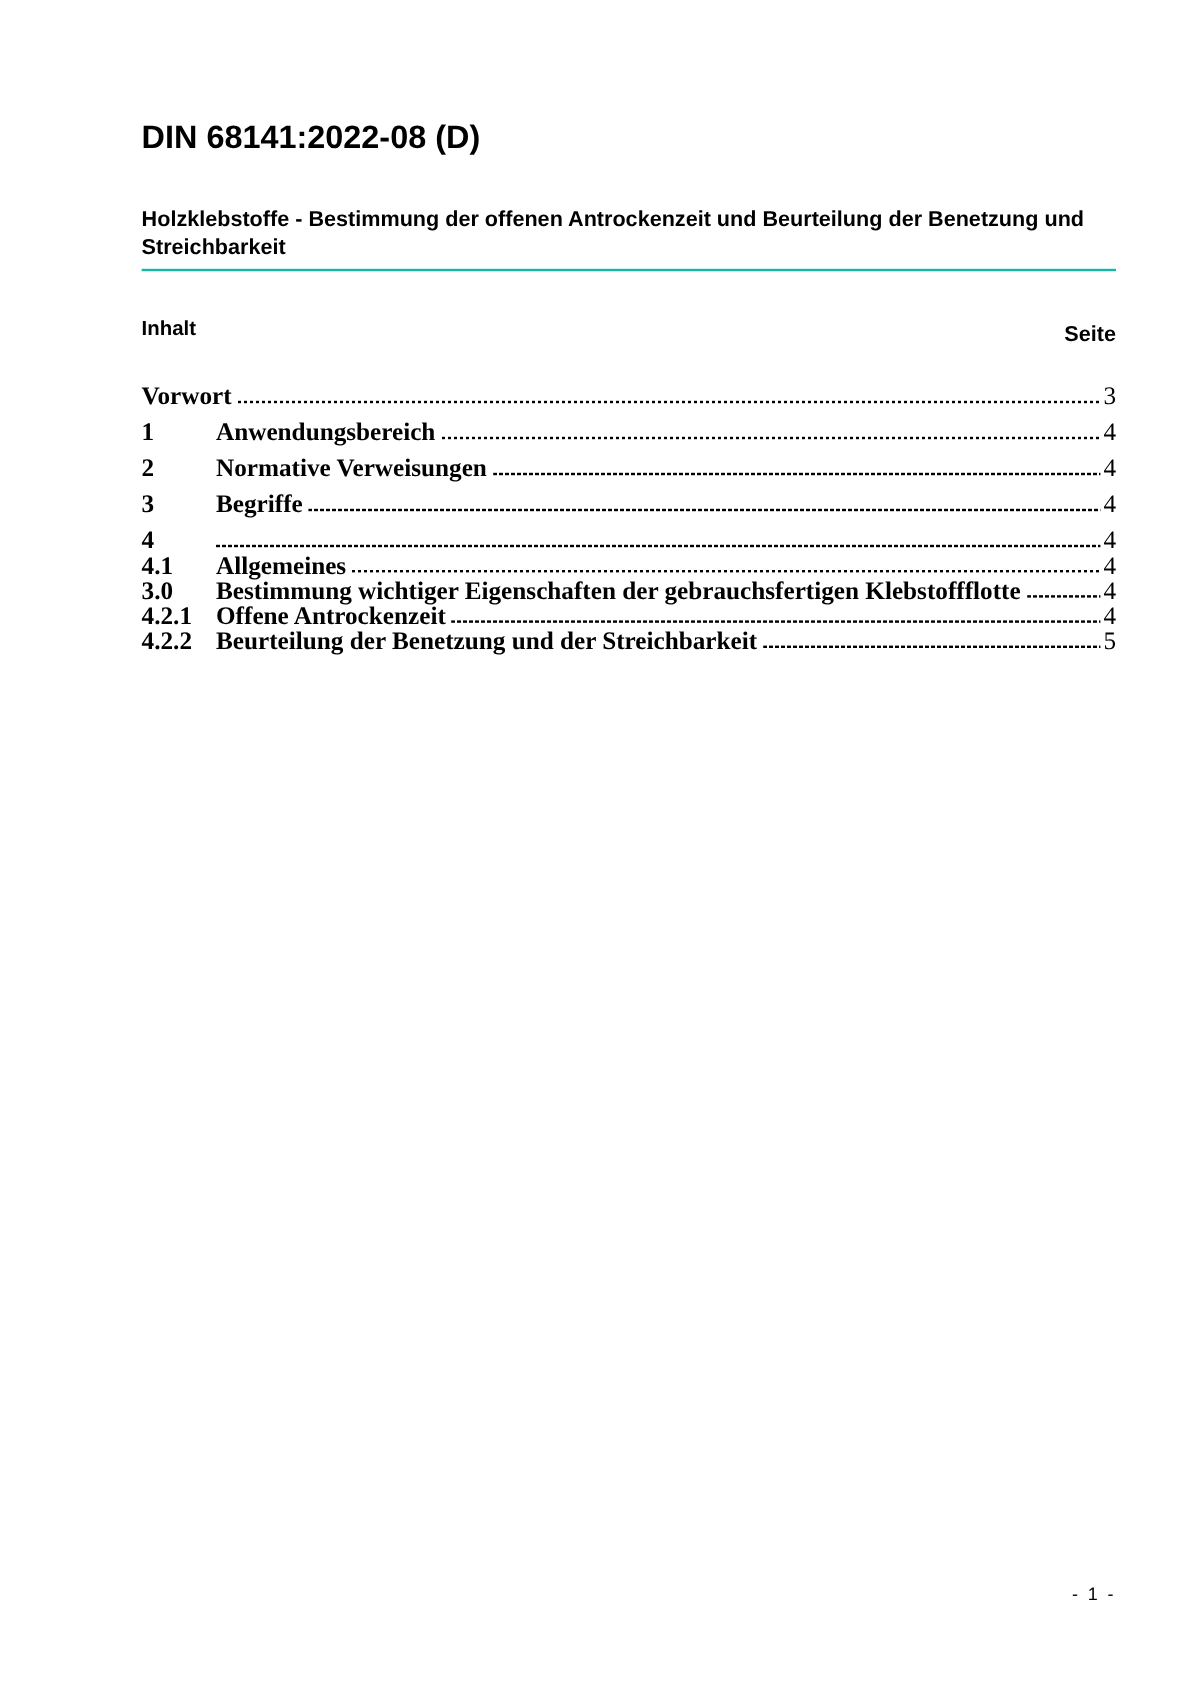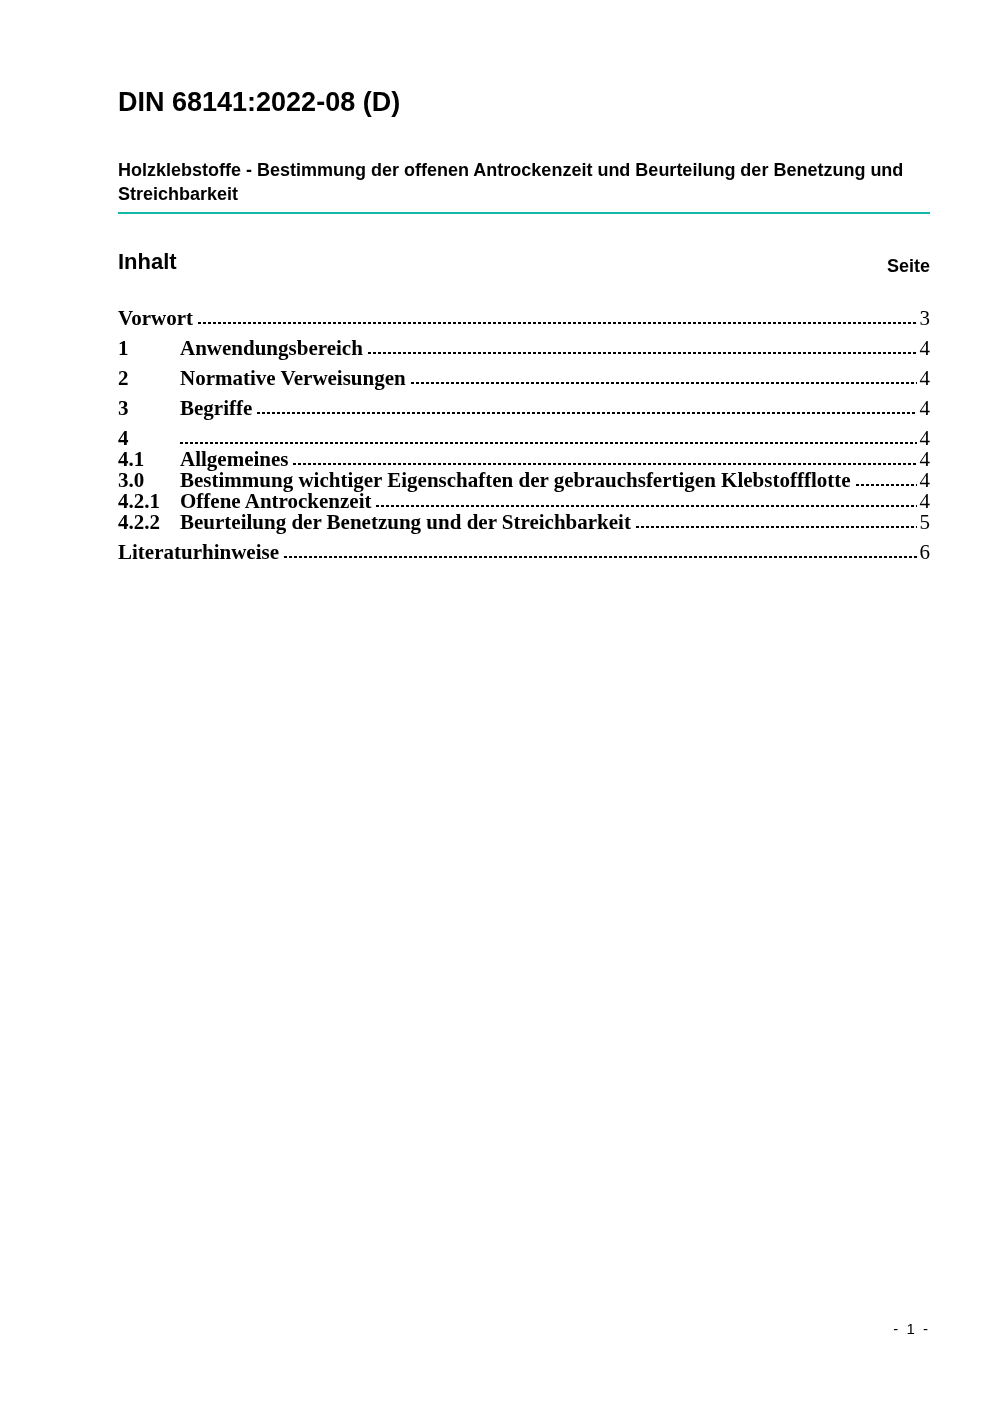--- a/index.html
+++ b/index.html
@@ -9,21 +9,21 @@
     width: 992px;
     height: 1403px;
     background: #ffffff;
     color: #000000;
     overflow: hidden;
     font-family: "Liberation Sans", sans-serif;
   }
   .content {
     position: absolute;
     left: 118px;
-    top: 0;
+    top: 12px;
     width: 812px;
   }
   .doc-number {
     margin-top: 86px;
     font-size: 27px;
     font-weight: bold;
     line-height: 1.2;
     letter-spacing: 0px;
   }
   .doc-title {
@@ -34,21 +34,21 @@
     padding-bottom: 6px;
     border-bottom: 2px solid #14b8a6;
   }
   .toc-header {
     margin-top: 33px;
     display: flex;
     justify-content: space-between;
     align-items: flex-end;
   }
   .toc-heading {
-    font-size: 22px;
+    font-size: 17px;
     font-weight: bold;
     line-height: 30px;
   }
   .page-col-label {
     font-size: 18px;
     font-weight: bold;
     line-height: 22px;
   }
   .toc-list {
     margin-top: 30px;
@@ -166,23 +166,18 @@
         <span class="toc-page">4</span>
       </div>
 
       <div class="toc-row">
         <span class="toc-num">4.2.2</span>
         <span class="toc-label">Beurteilung der Benetzung und der Streichbarkeit</span>
         <span class="toc-leader"></span>
         <span class="toc-page">5</span>
       </div>
 
-      <div class="toc-row spaced">
-        <span class="toc-label">Literaturhinweise</span>
-        <span class="toc-leader"></span>
-        <span class="toc-page">6</span>
-      </div>
 
     </div>
   </div>
 
   <div class="footer">- 1 -</div>
 </div>
 
 </body></html>

